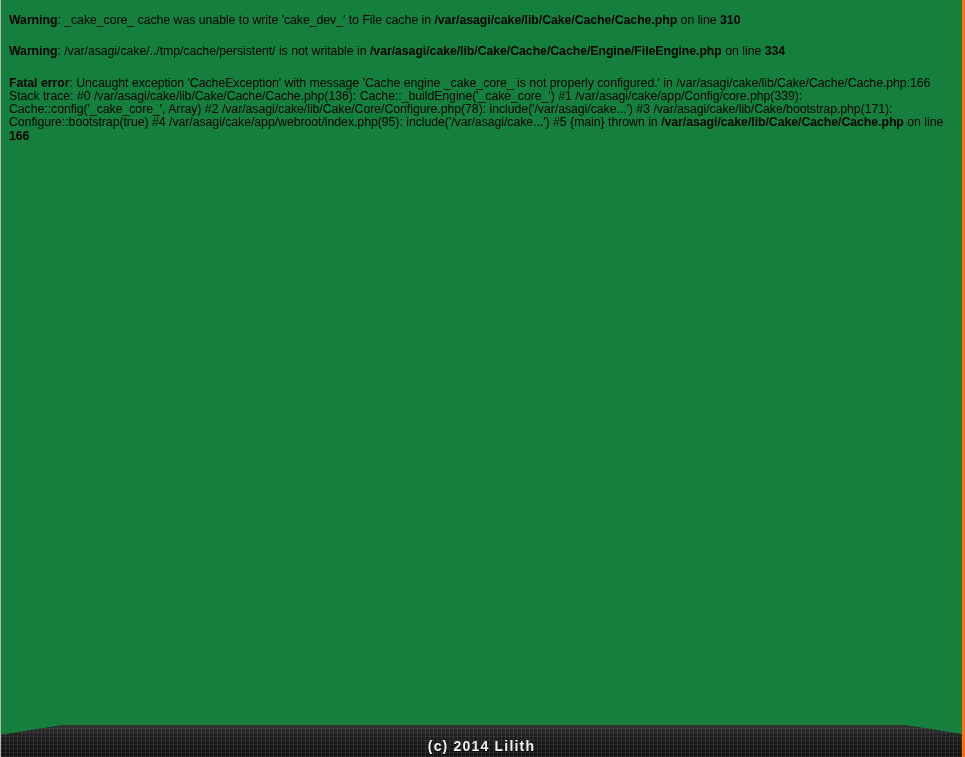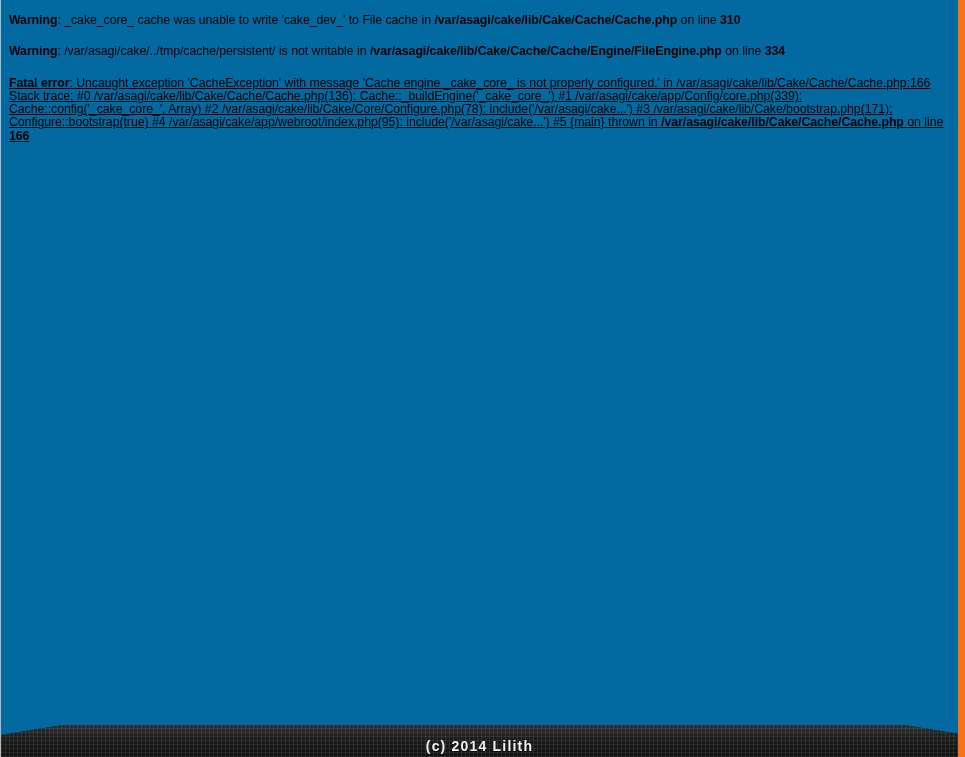--- a/index.html
+++ b/index.html
@@ -10,42 +10,41 @@
   }
   body {
     font-family: "Liberation Sans", sans-serif;
     color: #000000;
   }
 
   #page {
     position: relative;
     width: 965px;
     height: 757px;
-    background: #0369a1;
+    background: #15803d;
     border-left: 1px solid #b7b7b7;
-    border-right: 7px solid #f97316;
+    border-right: 3px solid #f97316;
     box-sizing: border-box;
     overflow: hidden;
   }
 
   
   .error-area {
     padding: 14px 8px 0 8px;
   }
 
   .php-msg {
     font-size: 12.3px;
     line-height: 13.3px;
     margin: 0 0 18px 0;
     letter-spacing: -0.05px;
     word-spacing: 0.1px;
   }
   .php-msg.fatal {
     margin-bottom: 0;
-    text-decoration: underline;
   }
   .msg-label {
     font-weight: bold;
   }
   .msg-path {
     font-weight: bold;
   }
   .msg-line {
     font-weight: bold;
   }

